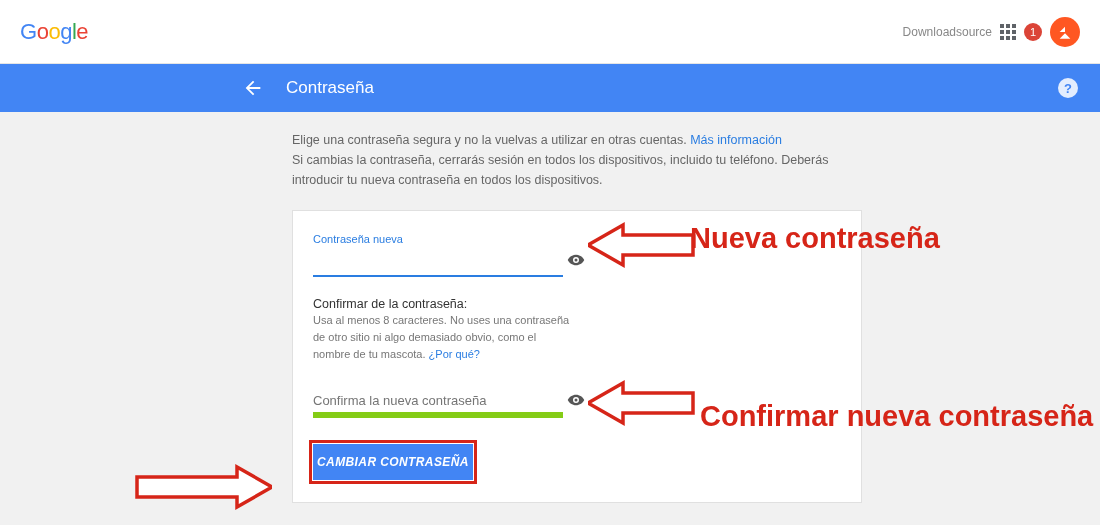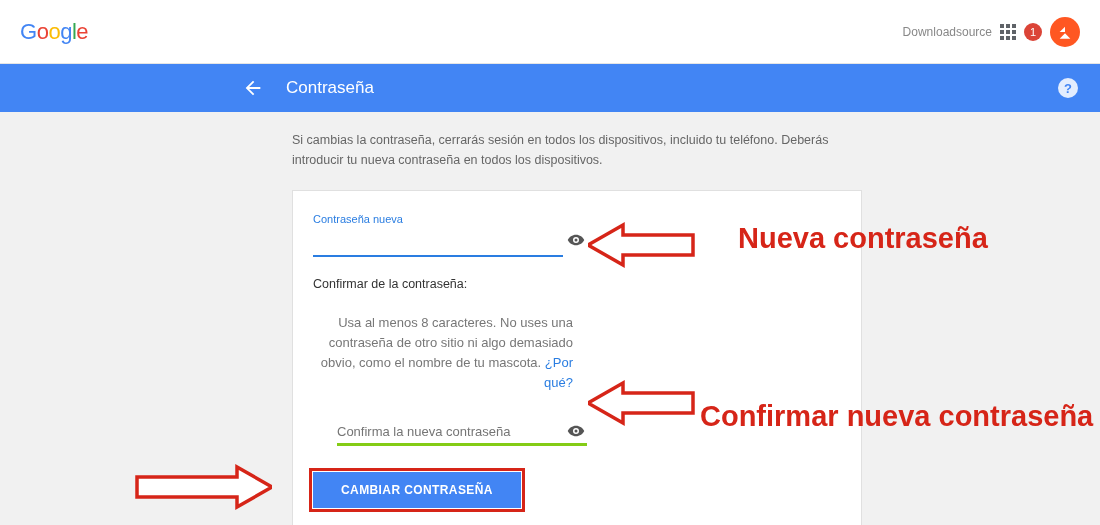--- a/index.html
+++ b/index.html
@@ -117,60 +117,59 @@
       width: 250px;
       border: none;
       border-bottom: 2px solid #2a7de1;
       padding: 4px 24px 4px 0;
       font-size: 14px;
       outline: none;
     }
     .pw-input2 {
       width: 250px;
       border: none;
-      border-bottom: 3px solid #84cc16;
+      border-bottom: 6px solid #84cc16;
       padding: 4px 24px 4px 0;
       font-size: 13px;
       color: #777;
       outline: none;
-      margin-left: 24px;
     }
     .eye-icon {
       position: absolute;
       left: 254px;
       top: 0px;
       width: 18px;
       height: 18px;
       cursor: pointer;
     }
     .strength-title {
       font-size: 12.5px;
       color: #333;
       margin-top: 20px;
     }
     .strength-help {
-      font-size: 13px;
+      font-size: 11px;
       color: #777;
-      margin-top: 22px;
+      margin-top: 1px;
       line-height: 1.55;
       width: 260px;
-      text-align: right;
     }
     .strength-help .link2 { color: #2a7de1; cursor: pointer; }
     .confirm-block { margin-top: 26px; }
     .btn-wrap { margin-top: 26px; position: relative; display: inline-block; }
     .change-btn {
       background: #4285F4;
       color: #fff;
       border: none;
-      padding: 11px 28px;
+      padding: 11px 4px;
       font-size: 12px;
       font-weight: bold;
       letter-spacing: 0.4px;
       cursor: pointer;
+      font-style: italic;
     }
     .red-box {
       position: absolute;
       top: -4px; left: -4px; right: -4px; bottom: -4px;
       border: 3px solid #d62518;
       pointer-events: none;
     }
     
     .anno-arrow {
       position: absolute;
@@ -224,20 +223,24 @@
   <div class="back-arrow">
     <svg width="22" height="22" viewBox="0 0 24 24">
       <path d="M20 11H7.83l5.59-5.59L12 4l-8 8 8 8 1.41-1.41L7.83 13H20z" fill="#fff"></path>
     </svg>
   </div>
   <div class="blue-title">Contraseña</div>
   <div class="help-icon">?</div>
 </div>
 
 <div class="content">
+  <div class="intro-line">
+    <span>Elige una contraseña segura y no la vuelvas a utilizar en otras cuentas.</span>
+    <span class="link">Más información</span>
+  </div>
   <div class="intro-line" style="width:570px;">Si cambias la contraseña, cerrarás sesión en todos los dispositivos, incluido tu teléfono. Deberás introducir tu nueva contraseña en todos los dispositivos.</div>
 
   <div class="card">
     <div class="field-label">Contraseña nueva</div>
     <div class="input-row">
       <input type="password" class="pw-input" style="">
       <svg class="eye-icon" viewBox="0 0 24 24">
         <path d="M12 5C7 5 2.73 8.11 1 12c1.73 3.89 6 7 11 7s9.27-3.11 11-7c-1.73-3.89-6-7-11-7zm0 11a4 4 0 110-8 4 4 0 010 8zm0-6a2 2 0 100 4 2 2 0 000-4z" fill="#555"></path>
       </svg>
     </div>
@@ -258,21 +261,21 @@
     <div class="btn-wrap">
       <button class="change-btn">CAMBIAR CONTRASEÑA</button>
       <div class="red-box"></div>
     </div>
   </div>
 </div>
 
 <svg class="anno-arrow" style="left:588px; top:220px;" width="110" height="50" viewBox="0 0 110 50">
   <path d="M0 25 L35 5 L35 15 L105 15 L105 35 L35 35 L35 45 Z"></path>
 </svg>
-<div class="anno-text" style="left:738px; top:222px;">Nueva contraseña</div>
+<div class="anno-text" style="left:690px; top:222px;">Nueva contraseña</div>
 
 <svg class="anno-arrow" style="left:588px; top:378px;" width="110" height="50" viewBox="0 0 110 50">
   <path d="M0 25 L35 5 L35 15 L105 15 L105 35 L35 35 L35 45 Z"></path>
 </svg>
 <div class="anno-text" style="left:700px; top:360px;margin-top:40px;">Confirmar nueva contraseña</div>
 
 <svg class="anno-arrow" style="left:132px; top:462px;" width="140" height="50" viewBox="0 0 140 50">
   <path d="M140 25 L105 5 L105 15 L5 15 L5 35 L105 35 L105 45 Z"></path>
 </svg>
 

